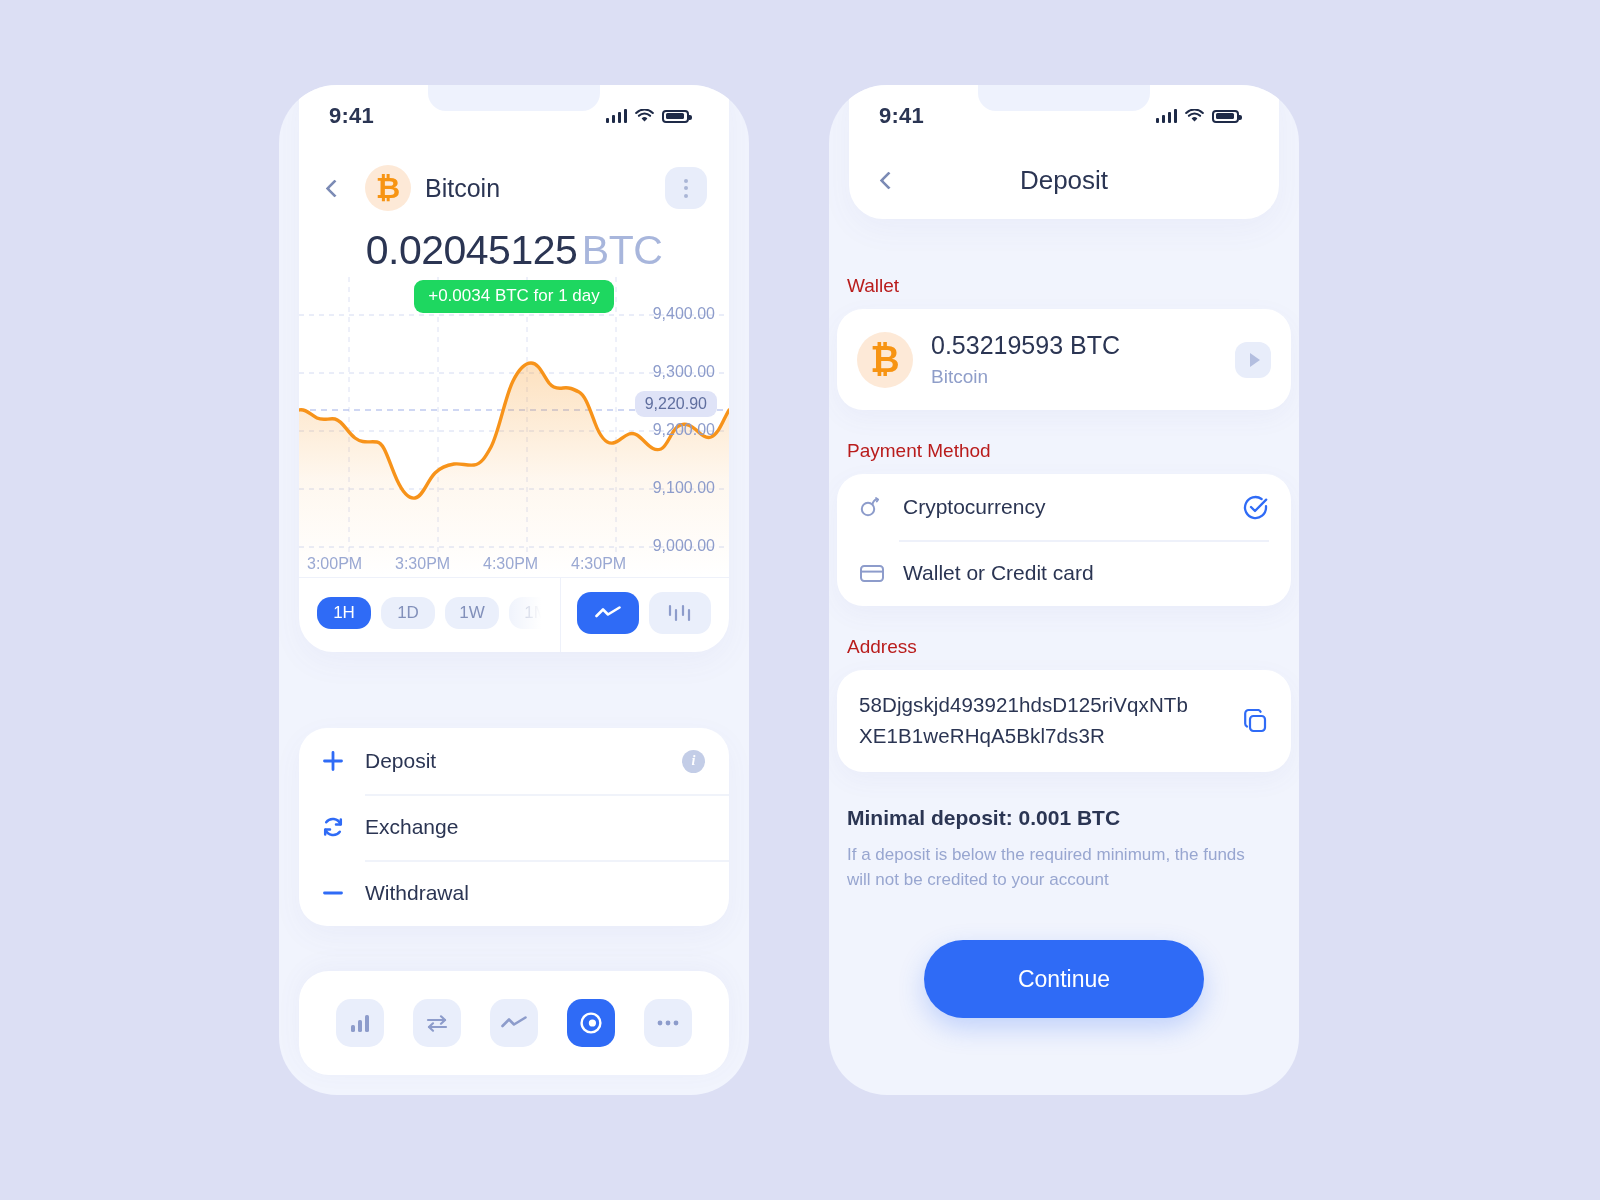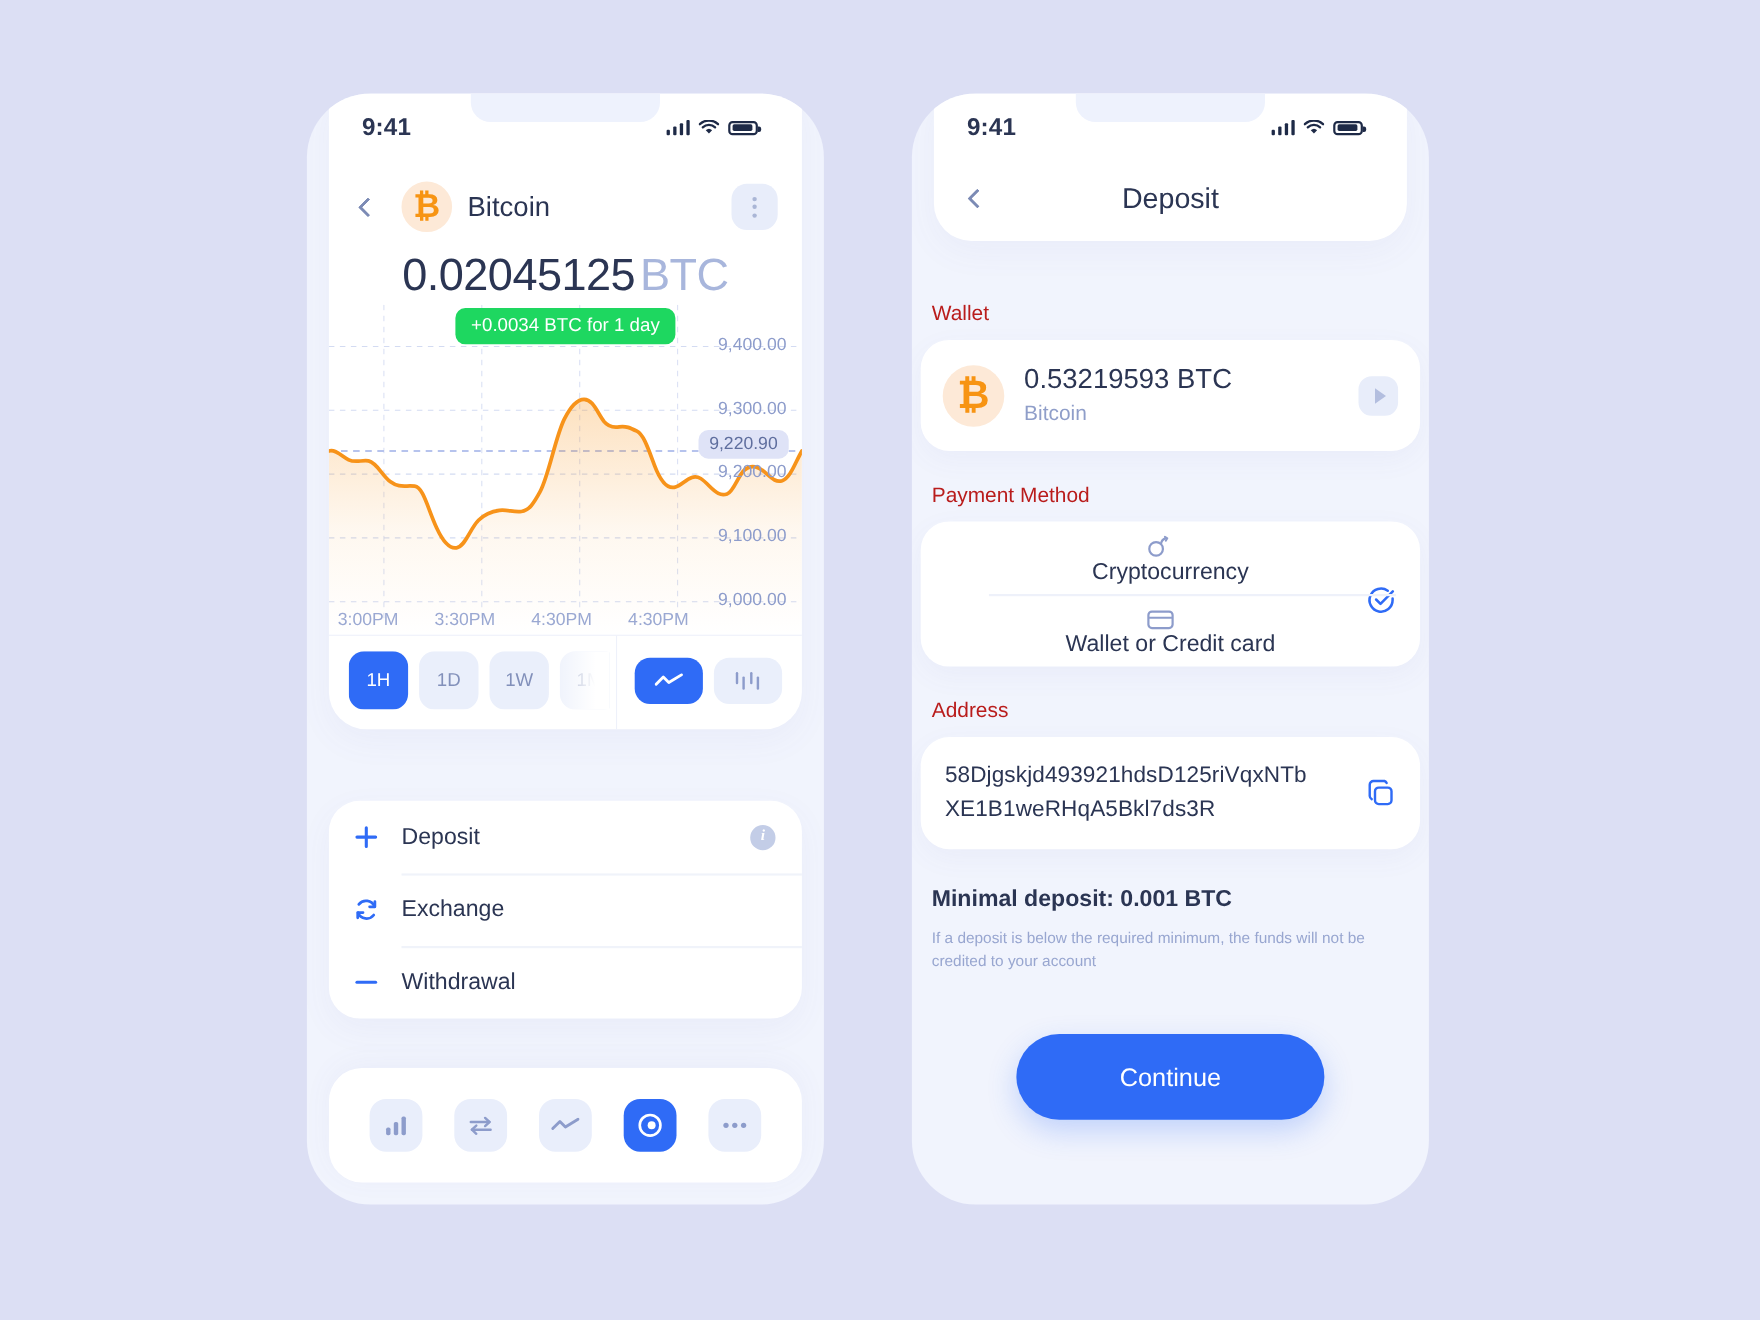--- a/index.html
+++ b/index.html
@@ -128,21 +128,21 @@
     display:flex; align-items:center; padding: 14px 18px 18px; gap: 0;
     position: relative;
   }
   .range-group { display:flex; gap:10px; position: relative; flex: 1; overflow: hidden; }
   .range-group::after{
     content:""; position:absolute; right:0; top:0; bottom:0; width:58px;
     background: linear-gradient(to right, rgba(255,255,255,0), #fff 78%);
     pointer-events:none;
   }
   .rchip {
-    min-width: 54px; height: 53px; border-radius: 14px; background:#eaeffb;
+    min-width: 54px; height: 32px; border-radius: 14px; background:#eaeffb;
     display:flex;align-items:center;justify-content:center;
     font-size: 17px; color:#8290ba; font-weight:500; cursor:pointer; flex:0 0 auto;
     padding: 0 12px;
   }
   .rchip.active { background:#2f6bf6; color:#fff; }
   .vdiv { width:1.5px; align-self:stretch; background:#eef1fa; margin: -14px 16px -18px 6px; }
   .type-group { display:flex; gap:10px; }
   .tchip {
     width: 62px; height:42px; border-radius:14px; background:#eaeffb;
     display:flex;align-items:center;justify-content:center; cursor:pointer;
@@ -214,37 +214,37 @@
   .play-btn {
     margin-left:auto; width:36px;height:36px;border-radius:12px;background:#e8edfa;
     display:flex;align-items:center;justify-content:center; cursor:pointer;
   }
   .play-tri {
     width:0;height:0;border-left: 10px solid #b3bedf;
     border-top: 7px solid transparent; border-bottom: 7px solid transparent;
     margin-left: 3px;
   }
   .pm-row {
-    display:flex; align-items:center; height: 66px; padding: 12px 22px; position:relative; cursor:pointer;flex-direction:column;
+    display:flex; align-items:center; height: 66px; padding: 12px 22px; position:relative; cursor:pointer;
   }
   .pm-row + .pm-row::before {
     content:""; position:absolute; left:62px; right:22px; top:0; height:1.5px; background:#eef1fa;
   }
   .pm-ico { width: 44px; color:#8d9ccb; display:flex;align-items:center; }
   .pm-label { font-size: 21px; color:#2b3553; }
   .check { margin-left:auto; color:#2f6bf6; display:flex; }
   .addr-panel { display:flex; align-items:center; padding: 20px 22px; gap: 24px; }
   .addr-text {
     font-size: 20.5px; color:#2b3553; line-height: 1.5; letter-spacing: .1px;
     max-width: 330px; word-break: break-all;
   }
   .copy-btn { margin-left:auto; cursor:pointer; color:#2f6bf6; display:flex; }
   .min-dep { font-size: 21px; font-weight:700; color:#2b3553; margin: 34px 0 0 18px; }
   .min-note {
-    font-size: 14px; color:#98a6d0; line-height: 1.5; margin: 12px 18px 0 18px; max-width: 400px;
+    font-size: 17px; color:#98a6d0; line-height: 1.5; margin: 12px 18px 0 18px; max-width: 400px;
   }
   .continue-btn {
     position:absolute; left: 95px; right: 95px; top: 855px; height: 78px;
     background:#2f6bf6; color:#fff; border-radius: 39px; border:none;
     font-size: 23px; font-family:"Liberation Sans", sans-serif; cursor:pointer;
     box-shadow: 0 10px 26px rgba(47,107,246,.25);
   }
 </style>
 </head>
 <body>

